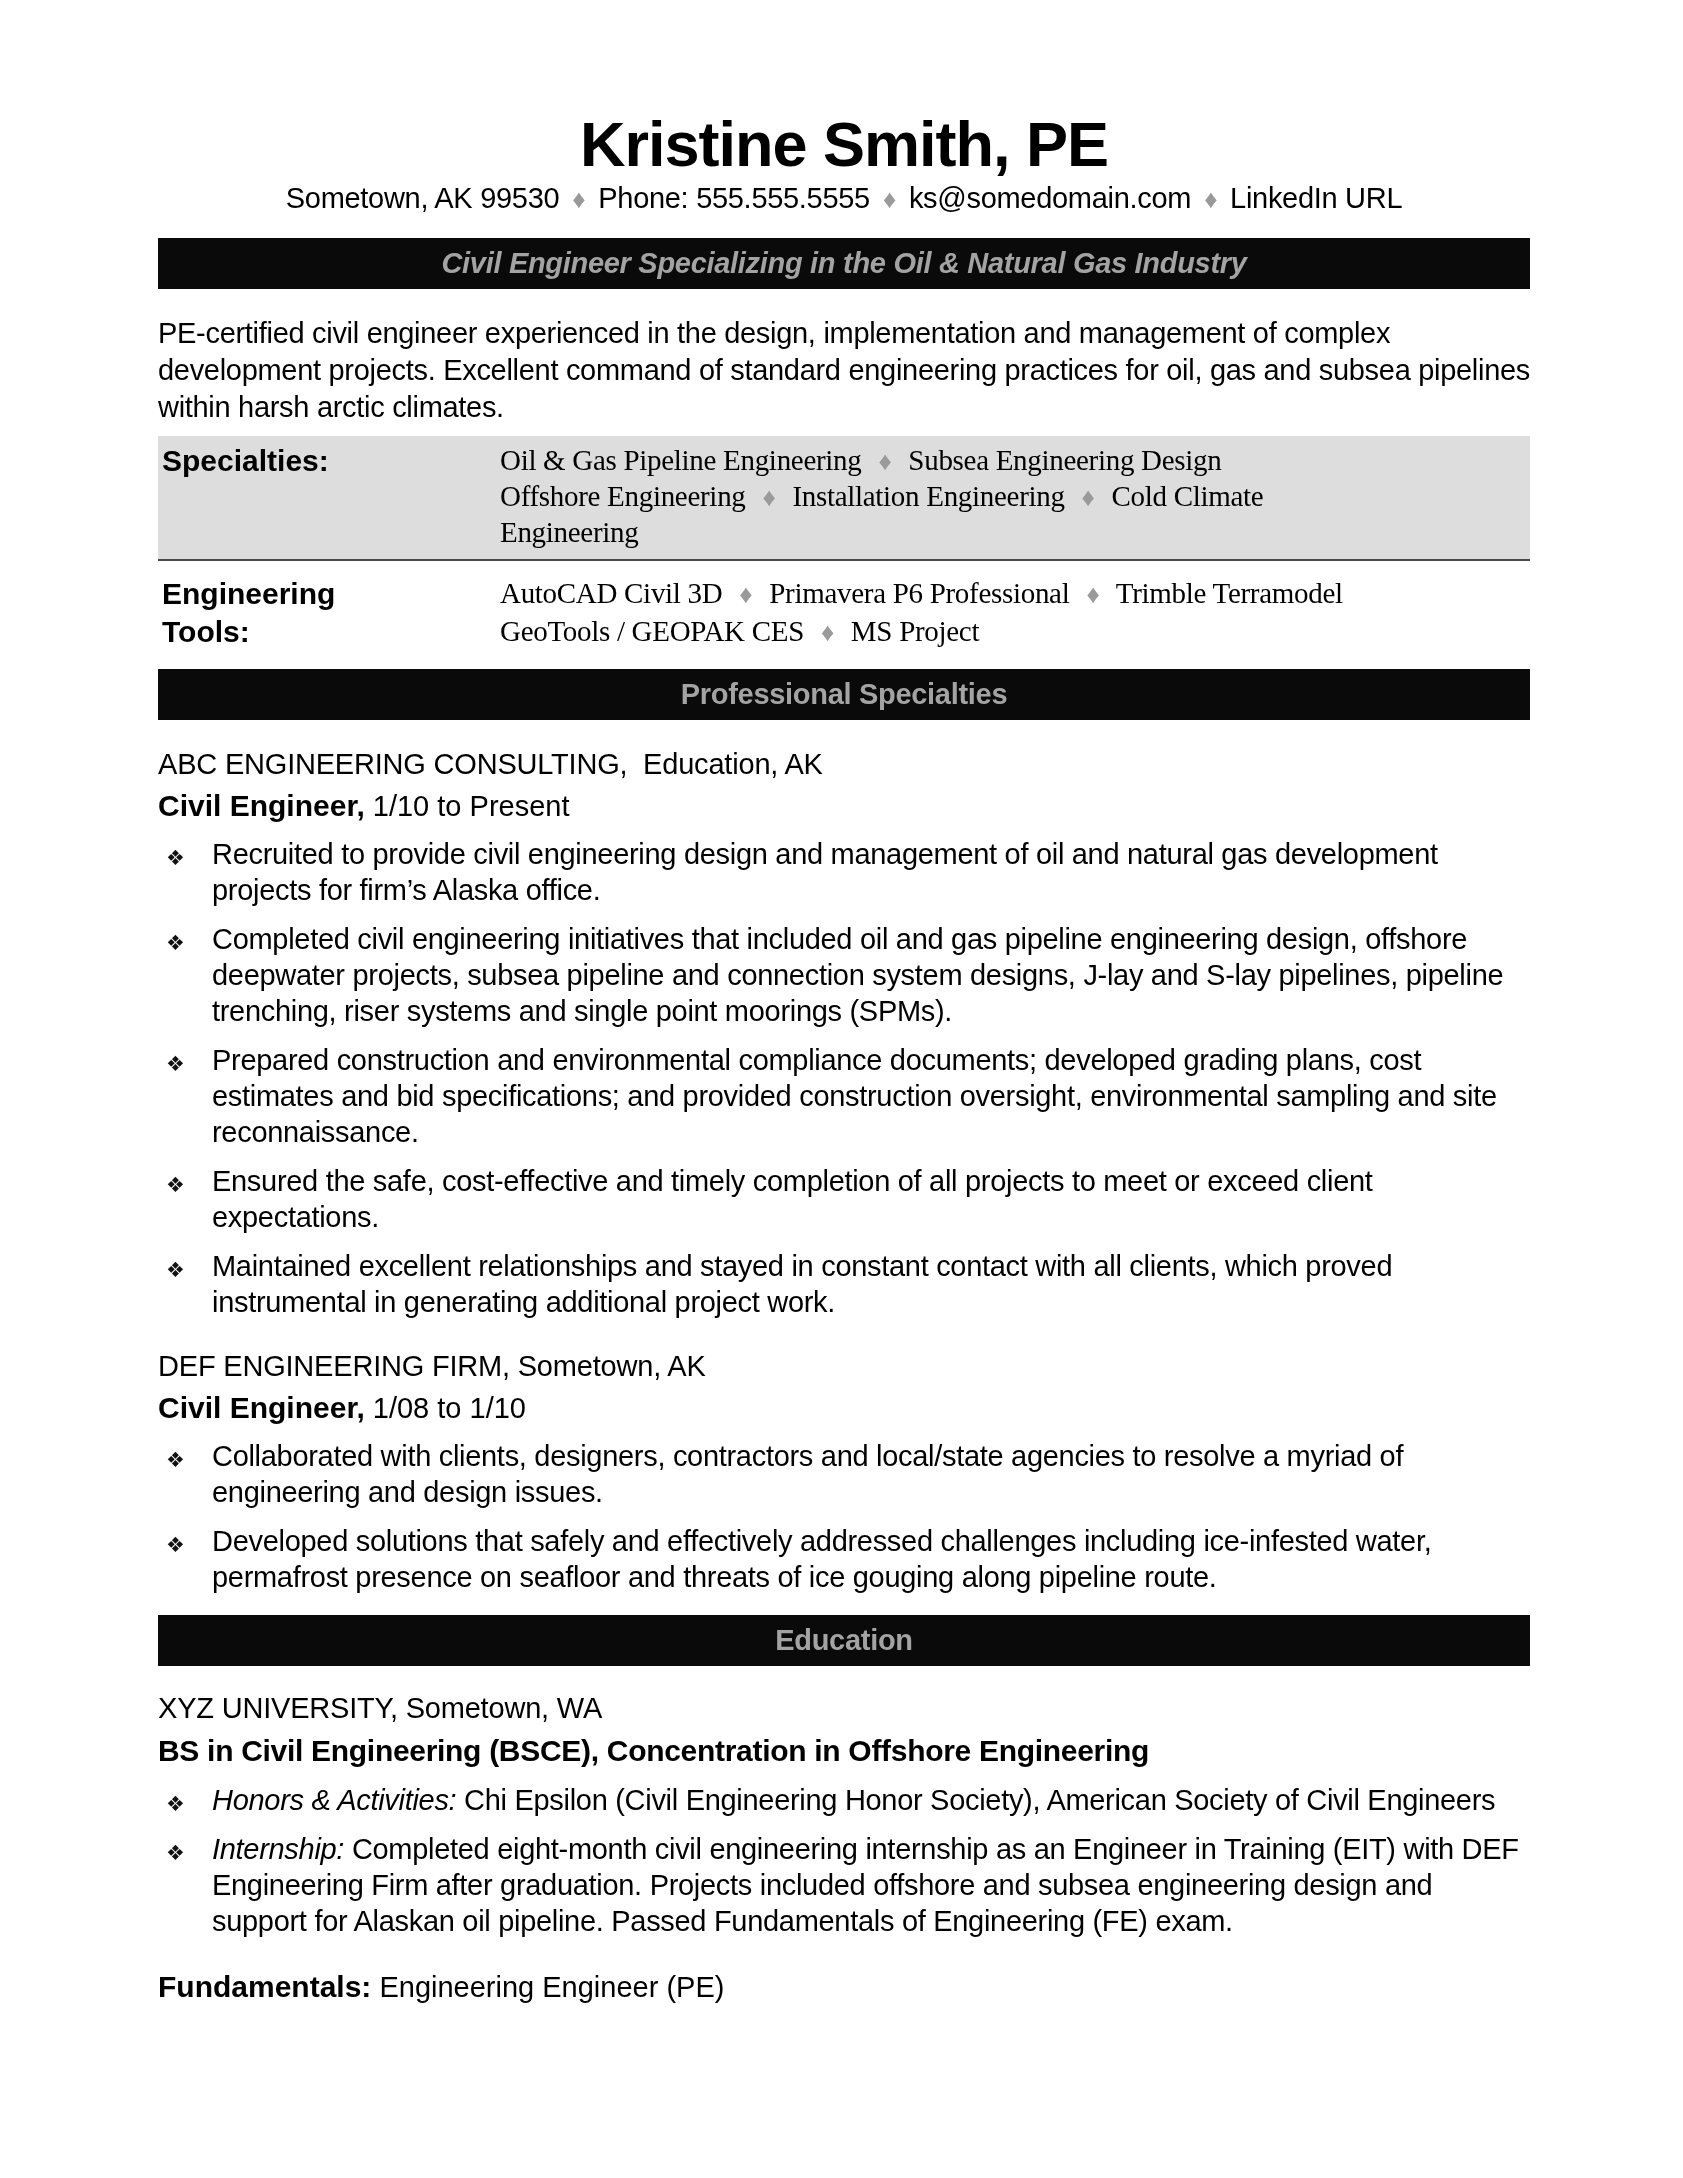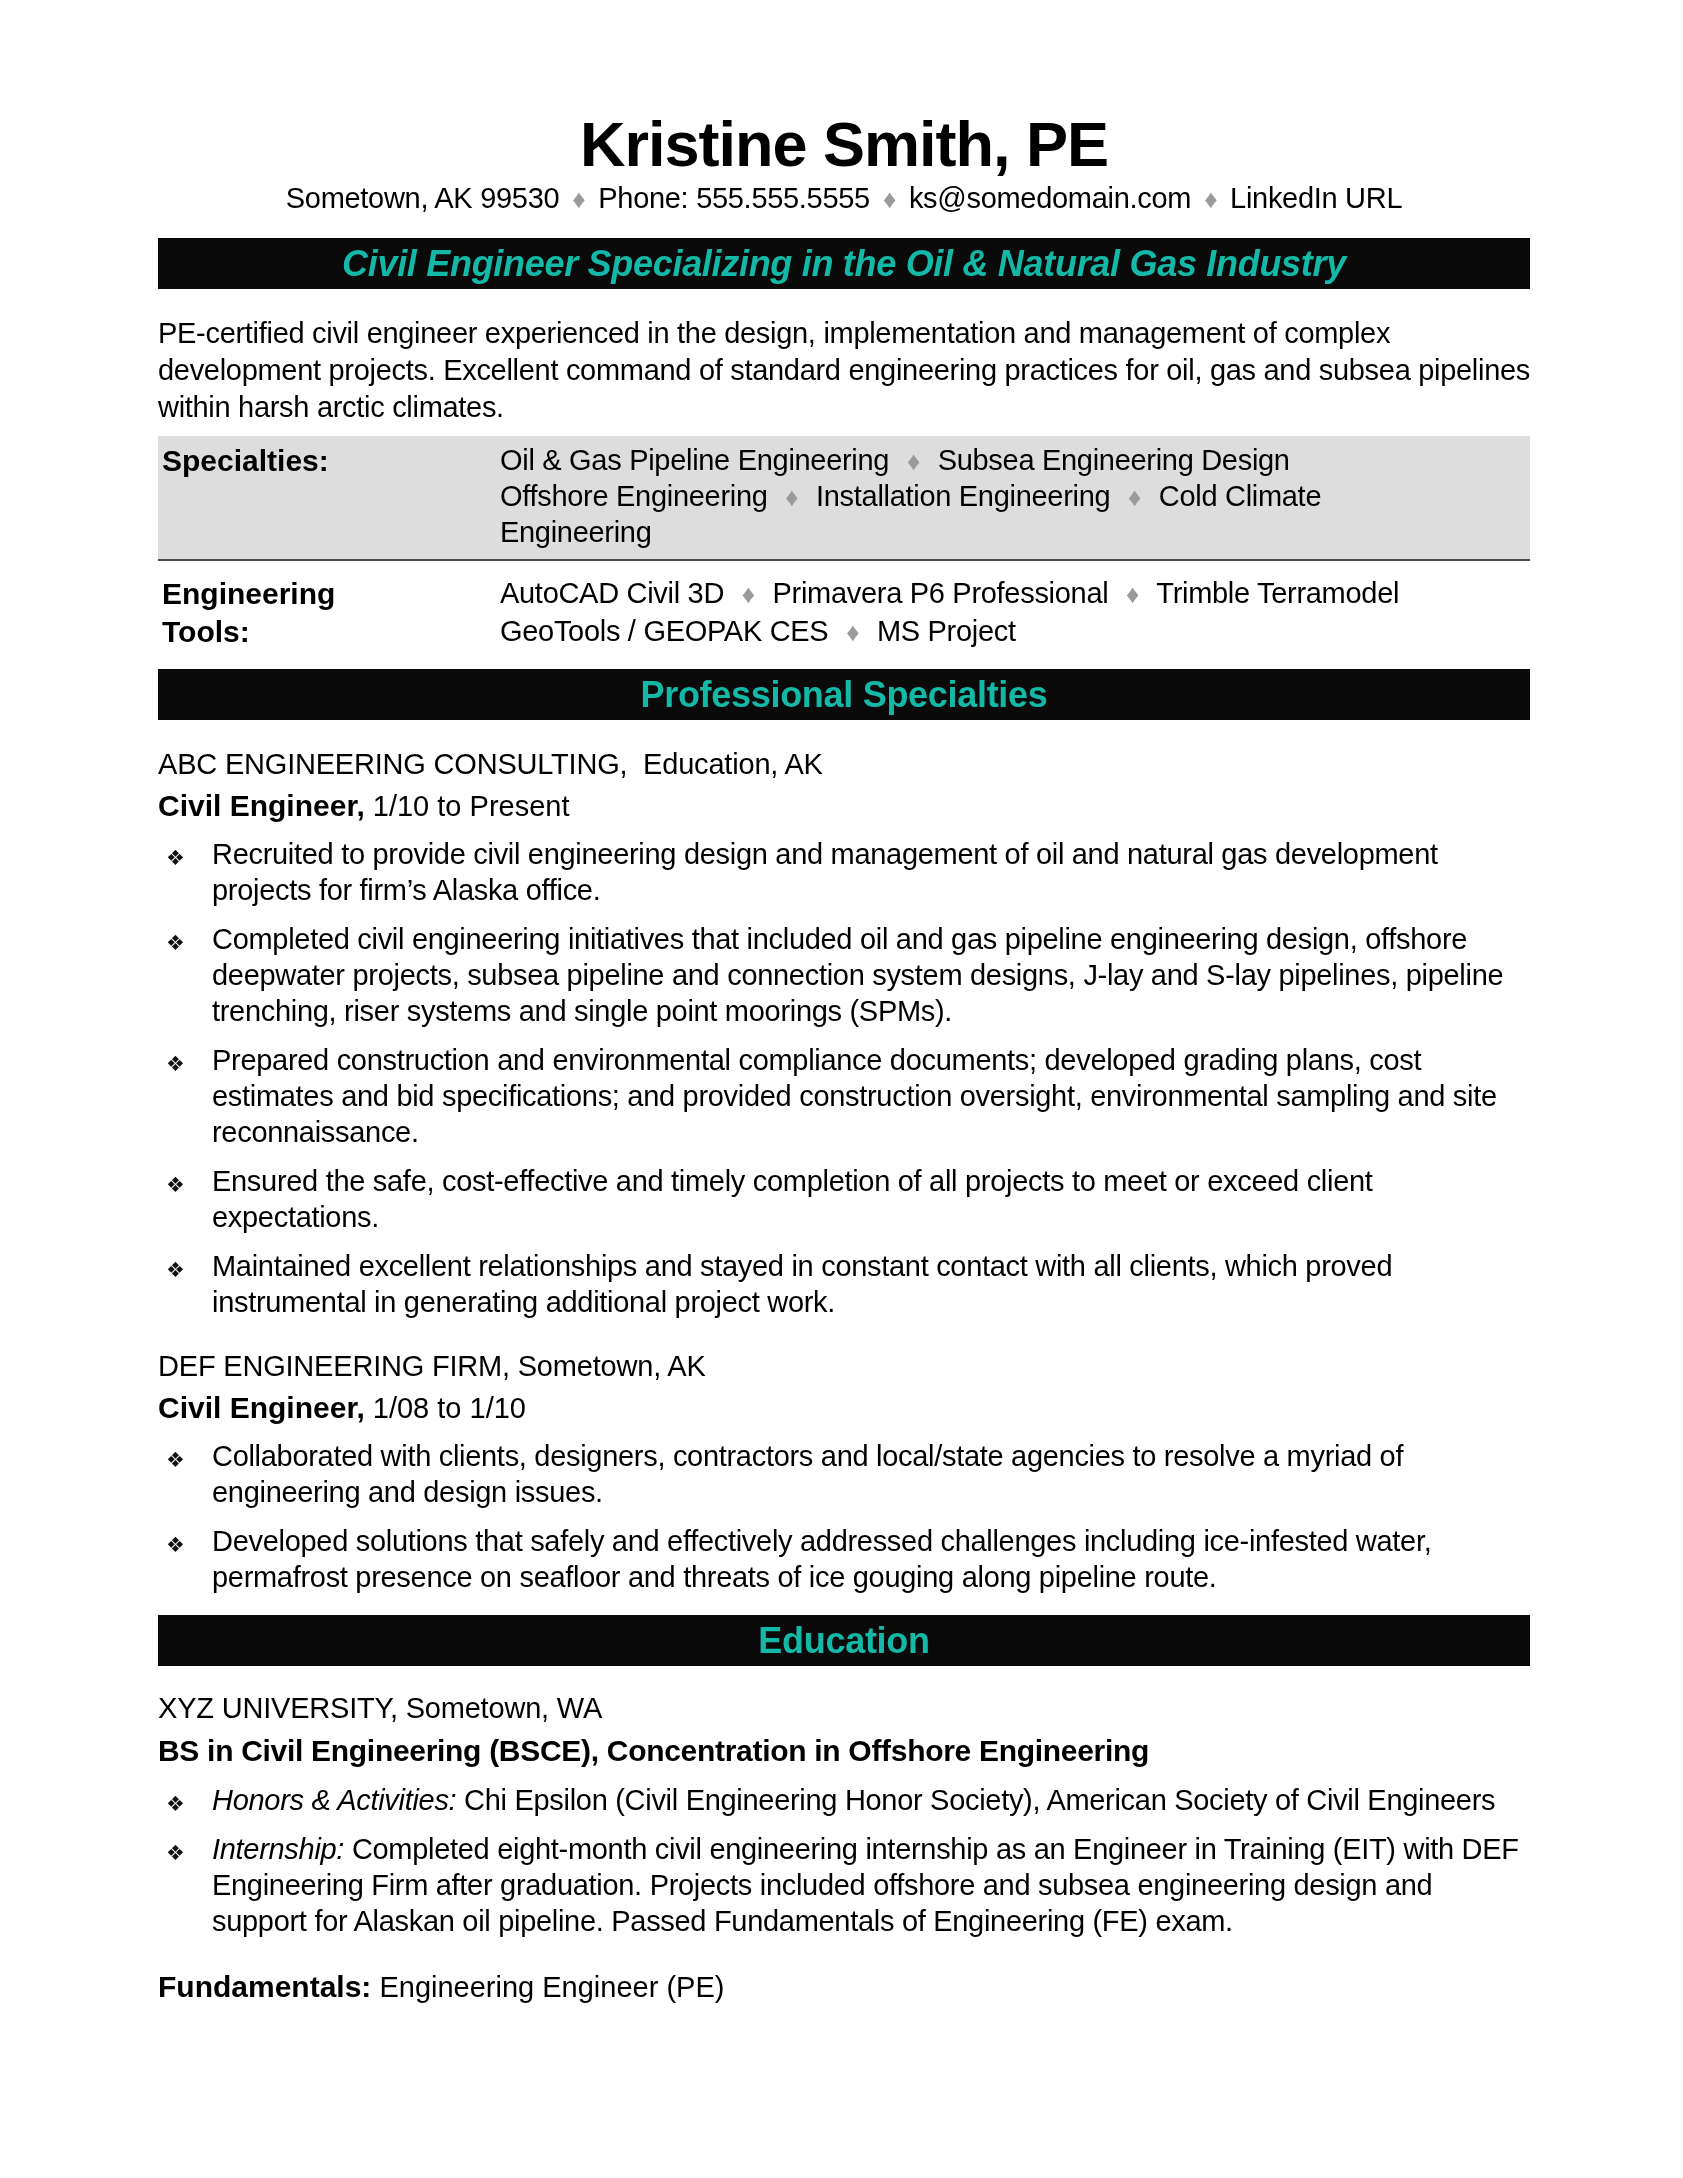--- a/index.html
+++ b/index.html
@@ -14,39 +14,39 @@
   .name {
     font-size:63px; font-weight:700; text-align:center;
     letter-spacing:-1px; line-height:1.05;
   }
   .contact {
     text-align:center; font-size:29px; margin-top:5px; letter-spacing:-0.3px;
   }
   .contact .sep { color:#9a9a9a; margin:0 13px; font-size:26px; }
 
   .bar {
-    background:#0a0a0a; color:#14b8a6; height:51px; line-height:51px;
-    text-align:center; font-weight:700; font-size:36px; letter-spacing:-0.3px;
+    background:#0a0a0a; color:#a3a3a3; height:51px; line-height:51px;
+    text-align:center; font-weight:700; font-size:29px; letter-spacing:-0.3px;
   }
   .bar.headline { margin-top:23px; font-style:italic; }
 
   .summary { margin-top:26px; font-size:29px; line-height:37px; letter-spacing:-0.3px; }
 
   .skills { margin-top:10px; }
   .skills .row { display:flex; }
   .skills .row.gray {
     background:#dddddd; border-bottom:2px solid #4a4a4a; padding:7px 0 9px 0;
   }
   .skills .row.tools { padding-top:14px; }
   .skills .label {
     flex:0 0 342px; padding-left:4px; font-weight:700;
     font-size:30px; line-height:35px; white-space:pre-line;
   }
   .skills .row.tools .label { line-height:38px; }
-  .skills .value { flex:1; font-size:29px; line-height:35px; letter-spacing:-0.3px; padding-right:16px; }
+  .skills .value { flex:1; font-size:29px; line-height:35px; letter-spacing:-0.3px; padding-right:16px;font-family:Liberation Serif, serif; }
   .skills .row.tools .value { line-height:37px; }
   .value .sep { color:#9a9a9a; margin:0 10px; font-size:26px; }
 
   .bar.section-exp { margin-top:18px; }
   .bar.section-edu { margin-top:20px; }
 
   .company { margin-top:26px; font-size:29px; line-height:36px; white-space:pre-wrap; letter-spacing:-0.2px; }
   .role { margin-top:6px; font-size:29px; line-height:36px; }
   .role strong { font-size:30px; }
 

